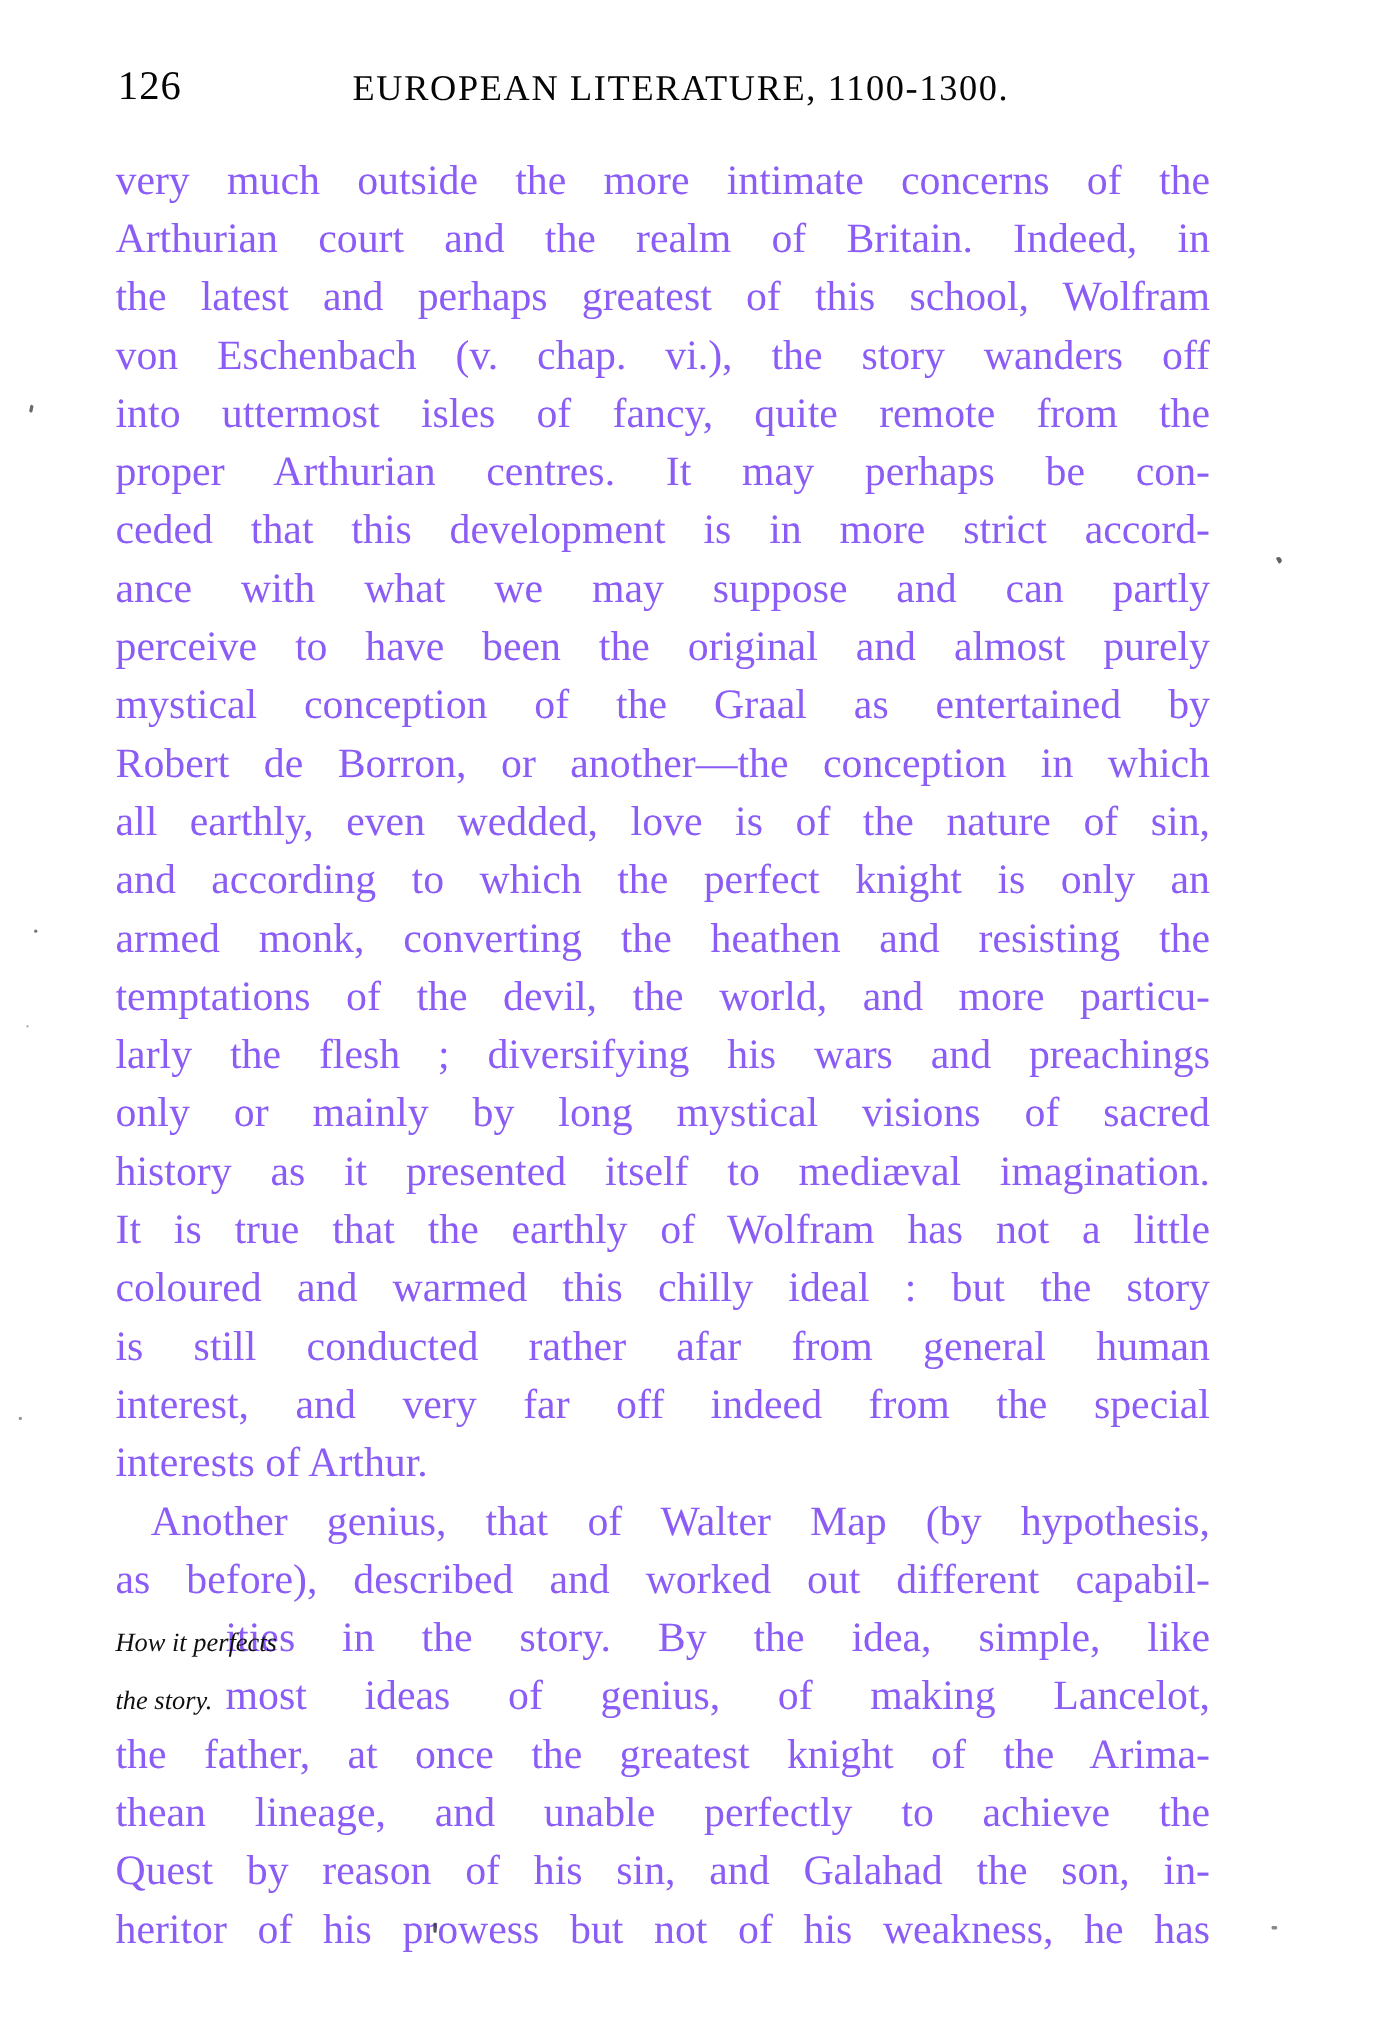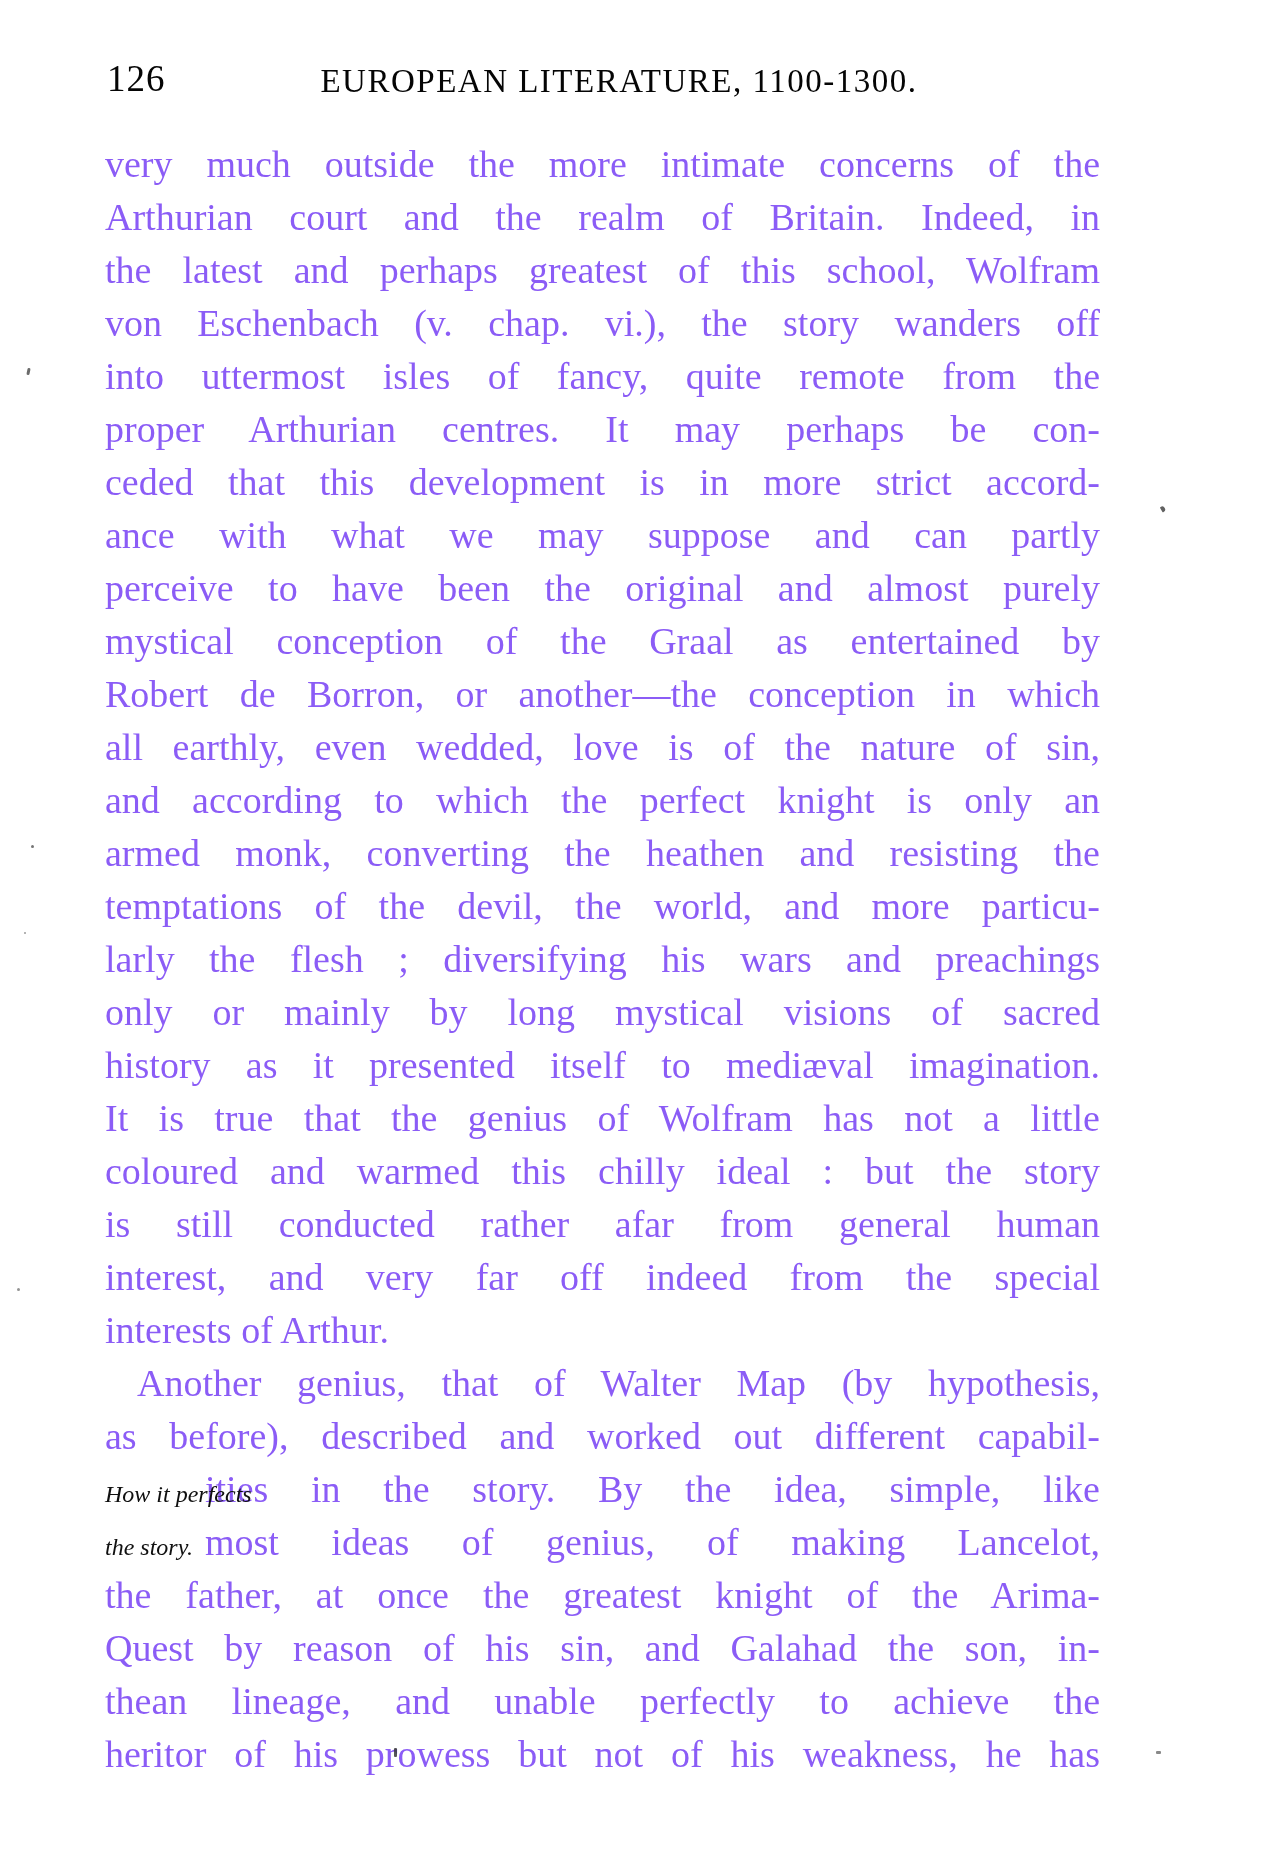--- a/index.html
+++ b/index.html
@@ -94,32 +94,32 @@
     <div class="line">perceive to have been the original and almost purely</div>
     <div class="line">mystical conception of the Graal as entertained by</div>
     <div class="line">Robert de Borron, or another—the conception in which</div>
     <div class="line">all earthly, even wedded, love is of the nature of sin,</div>
     <div class="line">and according to which the perfect knight is only an</div>
     <div class="line">armed monk, converting the heathen and resisting the</div>
     <div class="line">temptations of the devil, the world, and more particu-</div>
     <div class="line">larly the flesh ; diversifying his wars and preachings</div>
     <div class="line">only or mainly by long mystical visions of sacred</div>
     <div class="line">history as it presented itself to mediæval imagination.</div>
-    <div class="line">It is true that the genius of Wolfram has not a little</div>
+    <div class="line">It is true that the earthly of Wolfram has not a little</div>
     <div class="line">coloured and warmed this chilly ideal : but the story</div>
     <div class="line">is still conducted rather afar from general human</div>
     <div class="line">interest, and very far off indeed from the special</div>
     <div class="line endpara">interests of Arthur.</div>
     <div class="line indent">Another genius, that of Walter Map (by hypothesis,</div>
     <div class="line">as before), described and worked out different capabil-</div>
     <div class="line cutin">ities in the story.  By the idea, simple, like</div>
     <div class="line cutin">most ideas of genius, of making Lancelot,</div>
     <div class="line">the father, at once the greatest knight of the Arima-</div>
+    <div class="line">thean lineage, and unable perfectly to achieve the</div>
     <div class="line">Quest by reason of his sin, and Galahad the son, in-</div>
-    <div class="line">thean lineage, and unable perfectly to achieve the</div>
     <div class="line">heritor of his prowess but not of his weakness, he has</div>
   </main>
 
   <aside class="margin-note">
     <div class="note-line">How it perfects</div>
     <div class="note-line">the story.</div>
   </aside>
 
   <div class="speck s1"></div>
   <div class="speck s2"></div>

